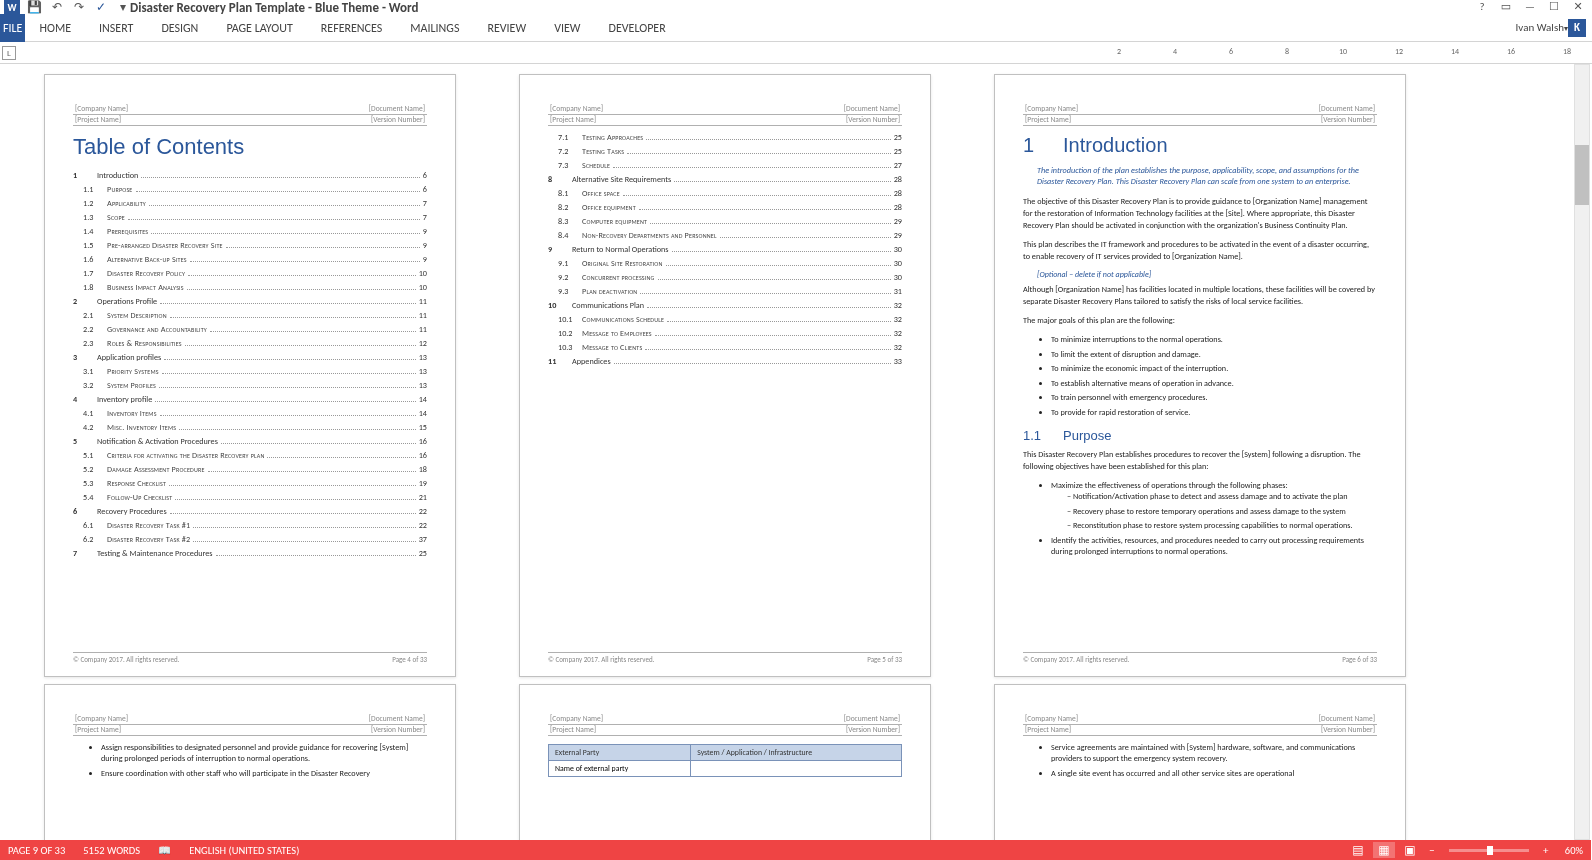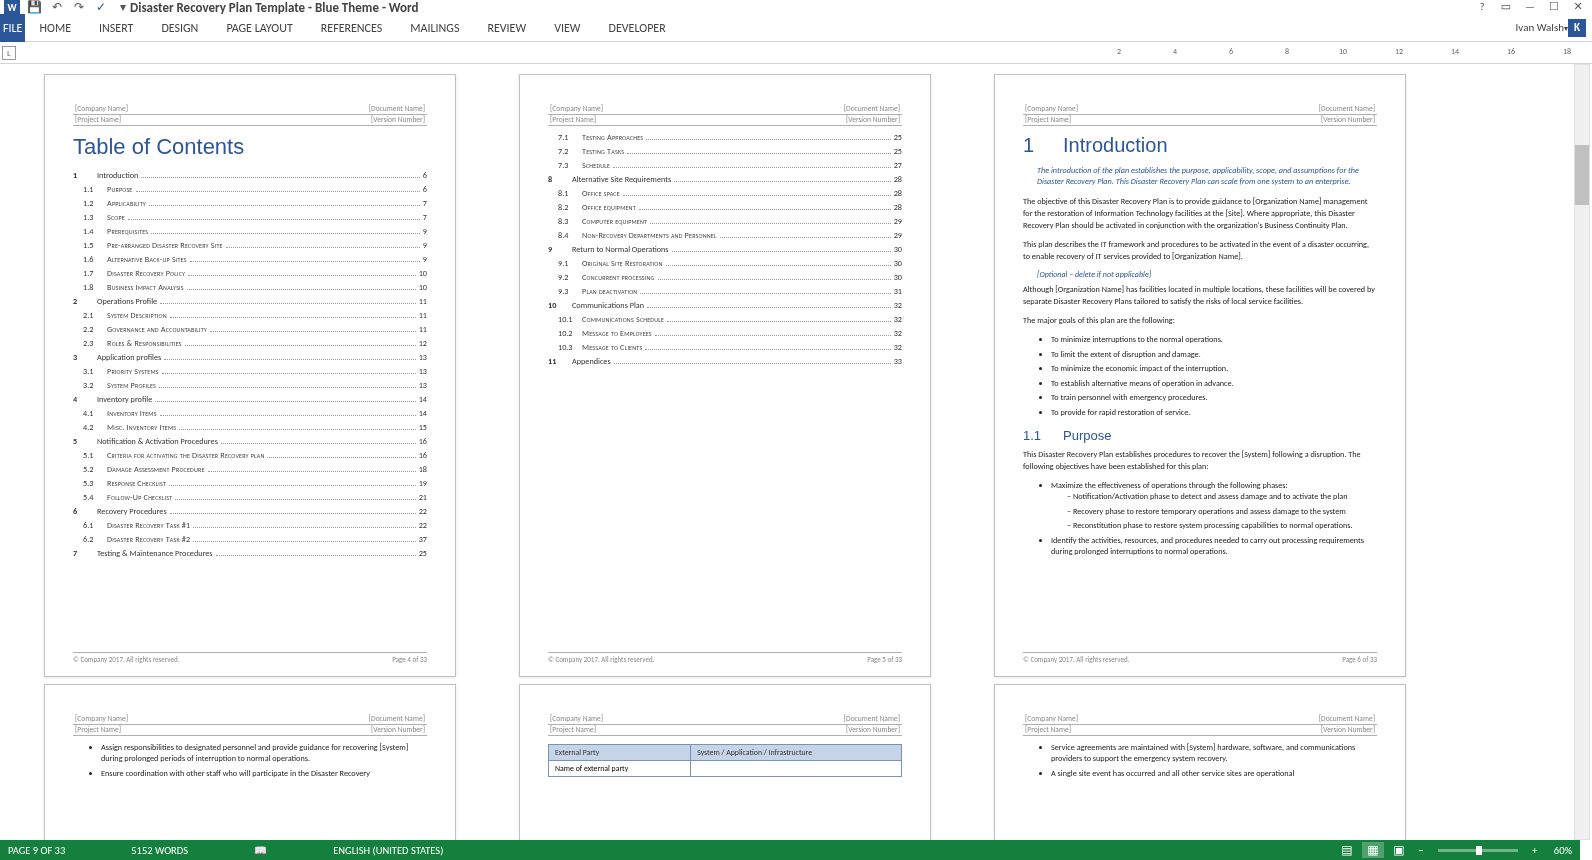--- a/index.html
+++ b/index.html
@@ -51,21 +51,21 @@
 .sub-h { color:#2b579a; font-size:13px; margin:10px 0 6px 0; font-family:"Calibri Light","Segoe UI",sans-serif; }
 .sub-h-num { display:inline-block; width:40px; }
 ul.bullets { list-style:disc; margin-left:28px; font-size:8.2px; color:#222; }
 ul.bullets li { margin-bottom:3px; line-height:1.4; }
 ul.dashes { list-style:none; margin-left:16px; font-size:8.2px; }
 ul.dashes li { margin-bottom:3px; line-height:1.4; }
 ul.dashes li:before { content:"–  "; }
 .tbl { border-collapse:collapse; width:100%; font-size:7.8px; margin-top:2px; }
 .tbl th { background:#c6d4e8; border:1px solid #7a92b8; padding:3px 6px; text-align:left; font-weight:normal; color:#333; }
 .tbl td { border:1px solid #7a92b8; padding:3px 6px; }
-.status-bar { position:absolute; bottom:0; left:0; right:12px; height:20px; background:#15803d; color:#fff; display:flex; align-items:center; font-size:10.5px; padding:0 8px;gap:48px; }
+.status-bar { position:absolute; bottom:0; left:0; right:1px; height:20px; background:#ef4444; color:#fff; display:flex; align-items:center; font-size:10.5px; padding:0 8px; }
 .sb-item { margin-right:18px; display:flex; align-items:center; gap:4px; cursor:pointer; }
 .sb-right { margin-left:auto; display:flex; align-items:center; gap:4px; }
 .view-btn { width:22px; height:16px; display:flex; align-items:center; justify-content:center; cursor:pointer; font-size:12px; }
 .zoom-slider { width:80px; height:3px; background:rgba(255,255,255,0.4); position:relative; margin:0 6px; }
 .zoom-thumb { position:absolute; left:38px; top:-3px; width:6px; height:9px; background:#fff; }
 .zoom-btn { width:14px; text-align:center; cursor:pointer; font-size:11px; }
 </style>
 </head>
 <body>
 

